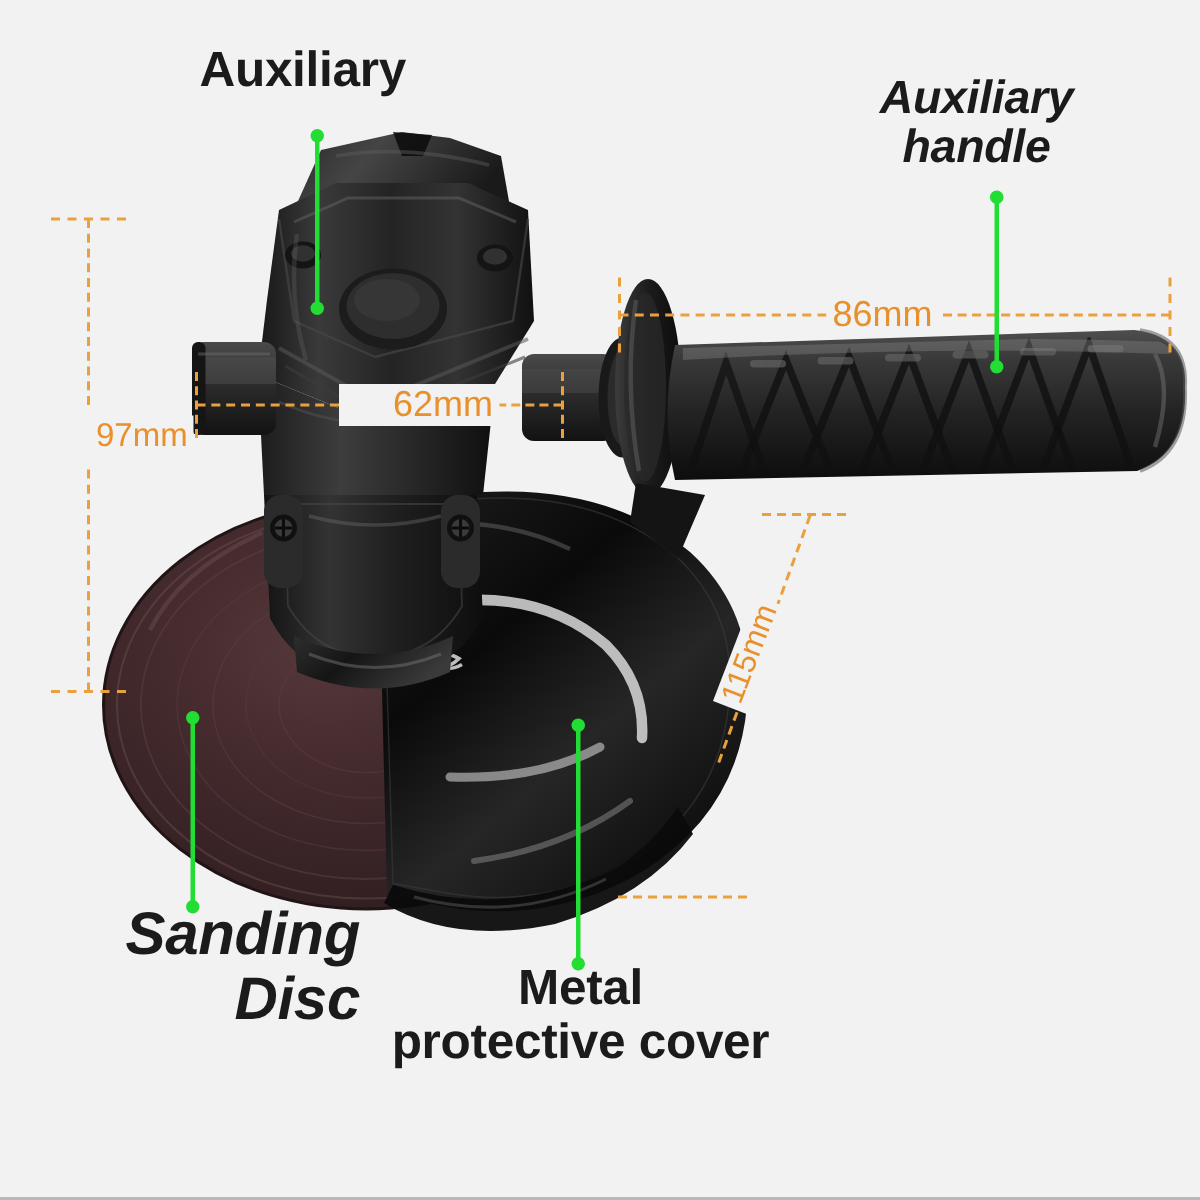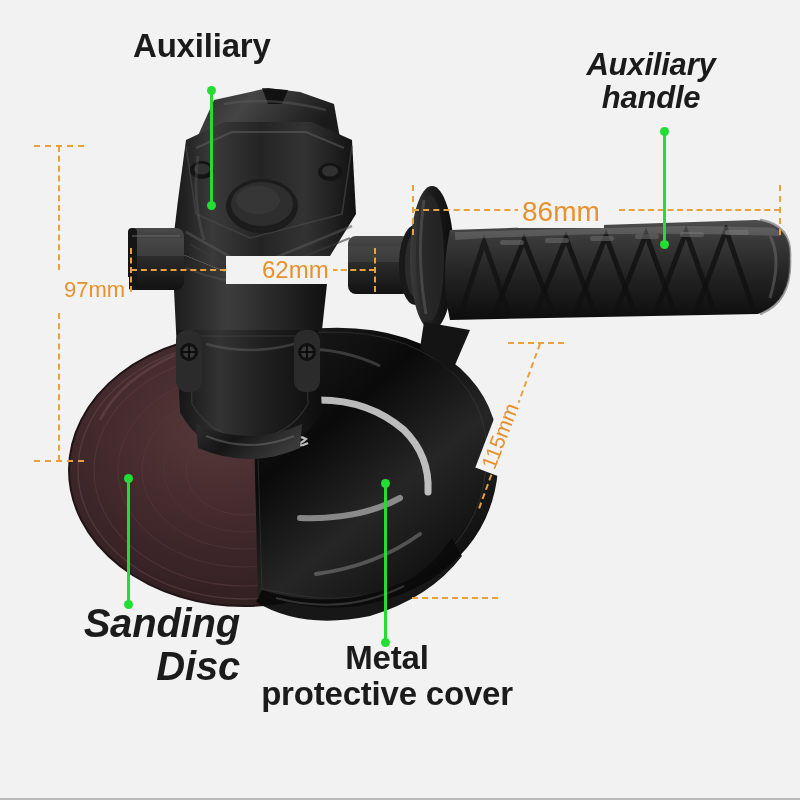--- a/index.html
+++ b/index.html
@@ -125,21 +125,21 @@
   #dim62-cap-right  { left: 374px; top: 248px; height: 44px; }
   #dim62-left       { left: 131px; top: 269px; width: 95px; }
   #dim62-right      { left: 294px; top: 269px; width: 81px; }
   #dim62-label      { left: 226px; top: 256px; font-size: 24px; padding-left: 36px; }
 
   
   #dim86-cap-left   { left: 412px; top: 185px; height: 50px; }
   #dim86-cap-right  { left: 779px; top: 185px; height: 50px; }
   #dim86-left       { left: 413px; top: 209px; width: 138px; }
   #dim86-right      { left: 619px; top: 209px; width: 161px; }
-  #dim86-label      { left: 518px; top: 196px; font-size: 28px; }
+  #dim86-label      { left: 551px; top: 196px; font-size: 24px; }
 
   
   .dim-diag {
     position: absolute;
     height: 0;
     border-top: 2px dashed #e8a13c;
     transform-origin: 0 0;
   }
   #dim115-cap-top   { left: 508px; top: 342px; width: 56px;
                       border-top: 2px dashed #e8a13c; height: 0; position: absolute; }

